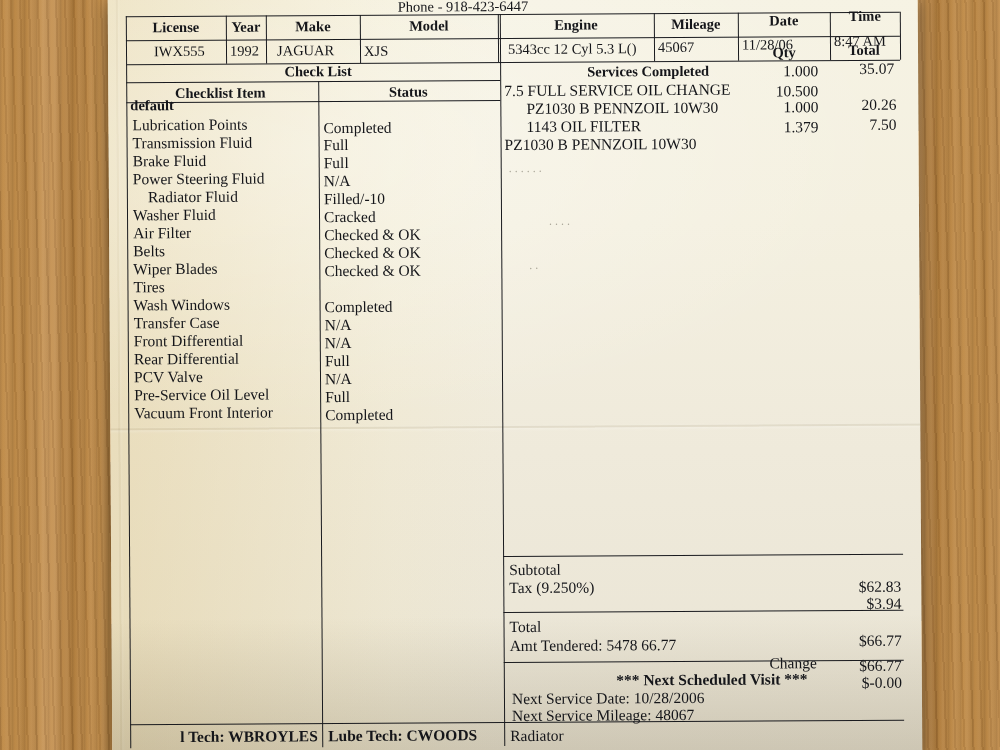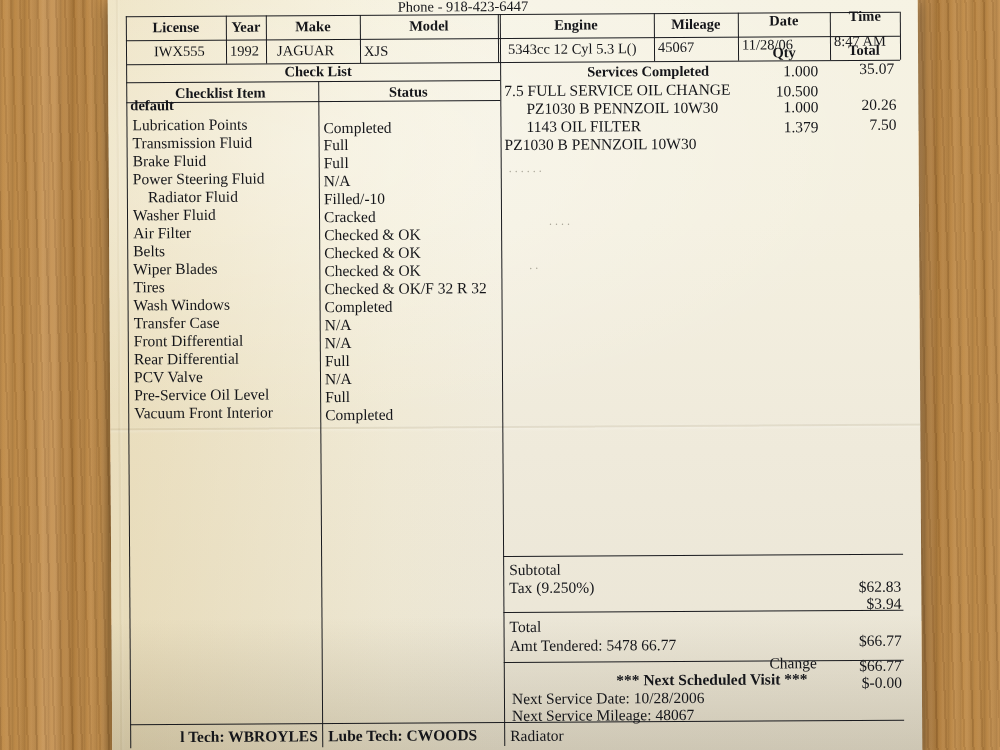--- a/index.html
+++ b/index.html
@@ -130,21 +130,20 @@
     <div class="t lg" style="left:215px;top:193px;">Filled/-10</div>
     <div class="t lg" style="left:24px;top:208px;">Washer Fluid</div>
     <div class="t lg" style="left:215px;top:211px;">Cracked</div>
     <div class="t lg" style="left:24px;top:226px;">Air Filter</div>
     <div class="t lg" style="left:215px;top:229px;">Checked &amp; OK</div>
     <div class="t lg" style="left:24px;top:244px;">Belts</div>
     <div class="t lg" style="left:215px;top:247px;">Checked &amp; OK</div>
     <div class="t lg" style="left:24px;top:262px;">Wiper Blades</div>
     <div class="t lg" style="left:215px;top:265px;">Checked &amp; OK</div>
     <div class="t lg" style="left:24px;top:280px;">Tires</div>
-    <div class="t lg" style="left:215px;top:283px;">Checked &amp; OK/F 32 R 32</div>
     <div class="t lg" style="left:24px;top:298px;">Wash Windows</div>
     <div class="t lg" style="left:215px;top:301px;">Completed</div>
     <div class="t lg" style="left:24px;top:316px;">Transfer Case</div>
     <div class="t lg" style="left:215px;top:319px;">N/A</div>
     <div class="t lg" style="left:24px;top:334px;">Front Differential</div>
     <div class="t lg" style="left:215px;top:337px;">N/A</div>
     <div class="t lg" style="left:24px;top:352px;">Rear Differential</div>
     <div class="t lg" style="left:215px;top:355px;">Full</div>
     <div class="t lg" style="left:24px;top:370px;">PCV Valve</div>
     <div class="t lg" style="left:215px;top:373px;">N/A</div>

